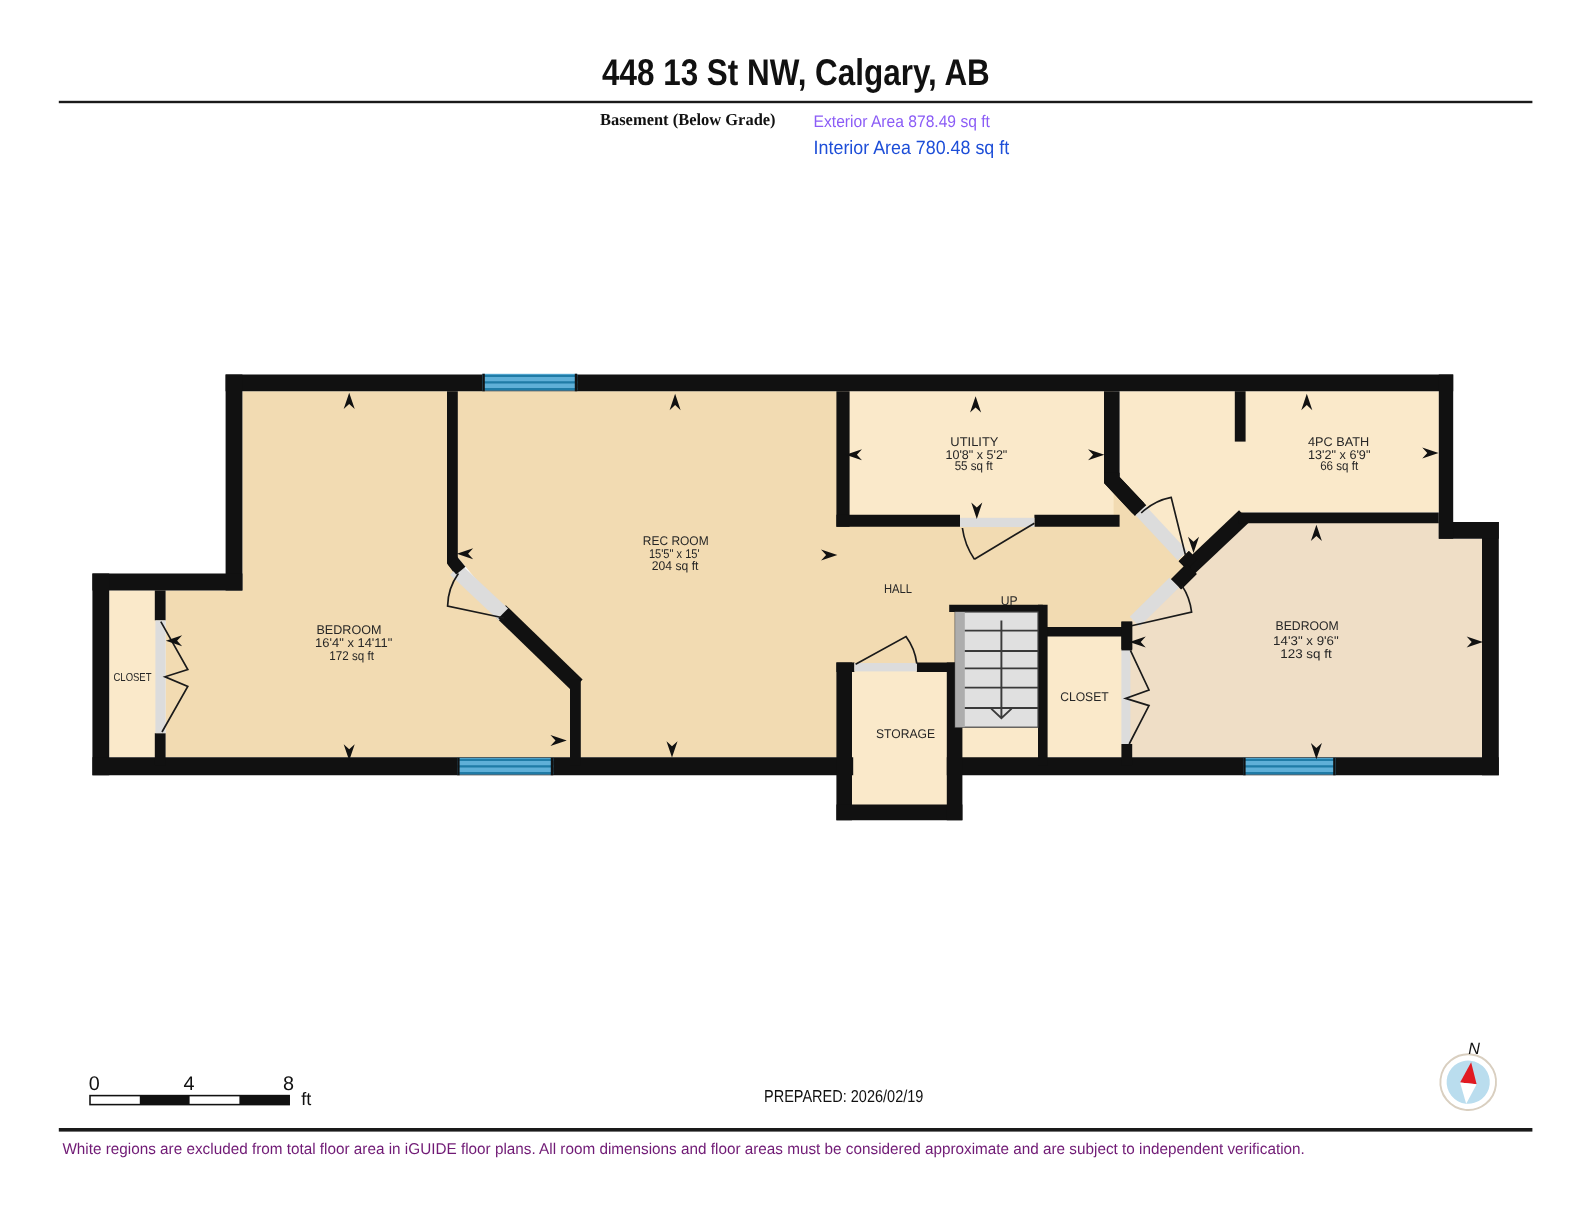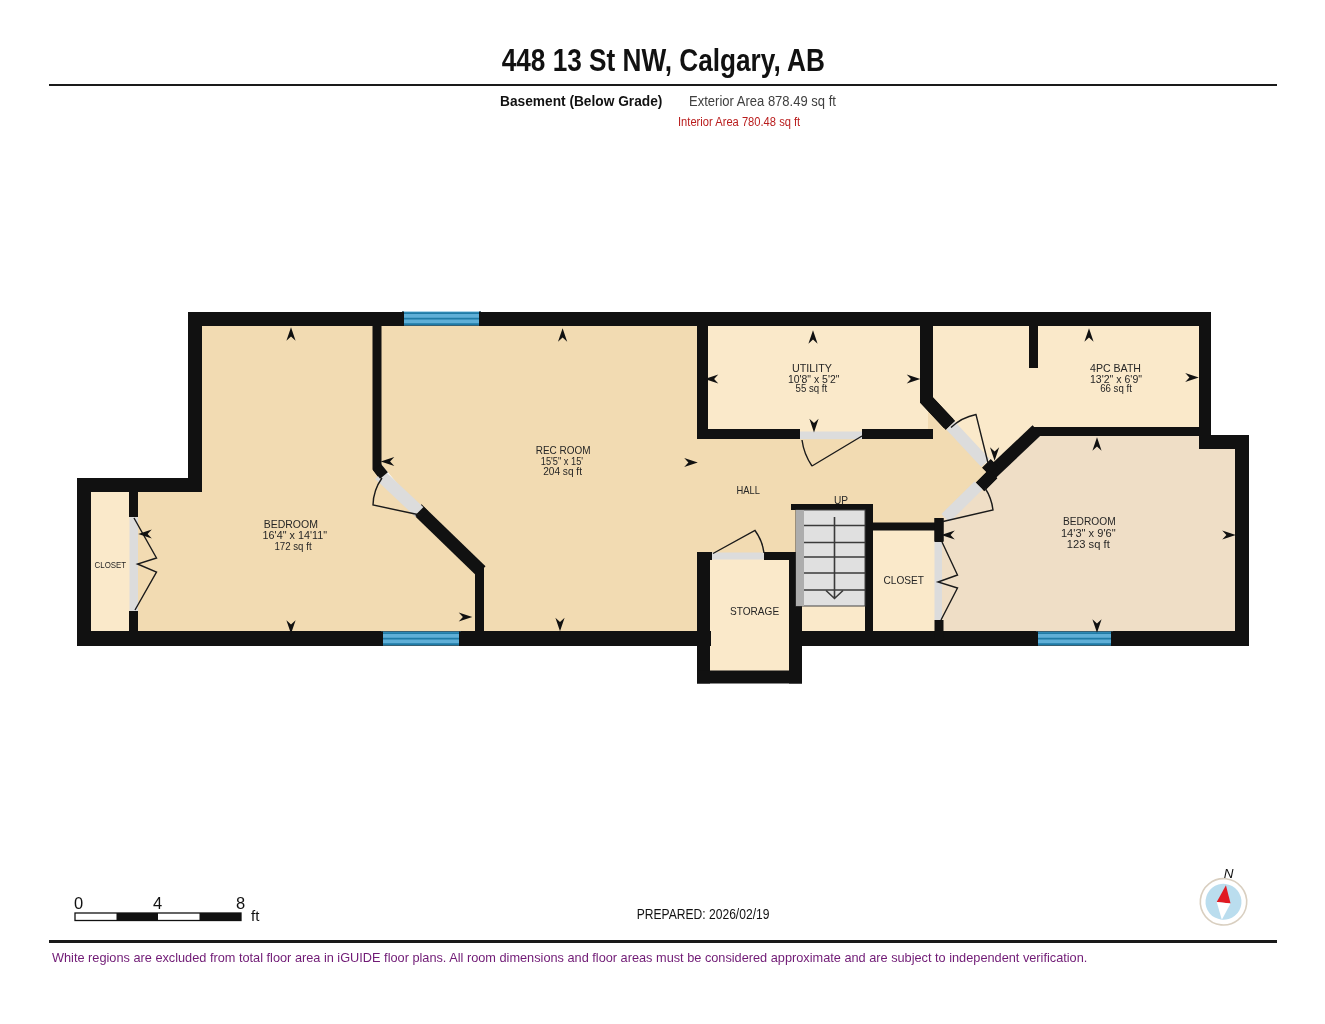--- a/index.html
+++ b/index.html
@@ -7,25 +7,25 @@
        font-family:"Liberation Sans", sans-serif;overflow:hidden;}
   .abs{position:absolute;}
 </style>
 </head>
 <body>
 
 <div class="abs" style="left:0;top:43px;width:1327px;text-align:center;font-size:31px;font-weight:bold;color:#111;"><span style="display:inline-block;transform:scaleX(0.845);transform-origin:50% 50%;white-space:nowrap;">448 13 St NW, Calgary, AB</span></div>
 
 <div class="abs" style="left:49px;top:83.5px;width:1228px;height:2.6px;background:#1a1a1a;"></div>
 
-<div class="abs" style="left:500px;top:92.9px;font-size:14px;font-weight:bold;color:#111;"><span style="display:inline-block;transform:scaleX(0.98);transform-origin:0 50%;white-space:nowrap;">Basement (Below Grade)</span></div>
-
-<div class="abs" style="left:677.7px;top:92.9px;font-size:14px;color:#404040;margin-left:11px;"><span style="display:inline-block;transform:scaleX(0.93);transform-origin:0 50%;white-space:nowrap;">Exterior Area 878.49 sq ft</span></div>
-
-<div class="abs" style="left:677.7px;top:114.6px;font-size:12px;color:#b91c1c;"><span style="display:inline-block;transform:scaleX(0.93);transform-origin:0 50%;white-space:nowrap;">Interior Area 780.48 sq ft</span></div>
+<div class="abs" style="left:500px;top:92.9px;font-size:14px;font-weight:bold;color:#111;font-family:Liberation Serif, serif;"><span style="display:inline-block;transform:scaleX(0.98);transform-origin:0 50%;white-space:nowrap;">Basement (Below Grade)</span></div>
+
+<div class="abs" style="left:677.7px;top:92.9px;font-size:14px;color:#8b5cf6;"><span style="display:inline-block;transform:scaleX(0.93);transform-origin:0 50%;white-space:nowrap;">Exterior Area 878.49 sq ft</span></div>
+
+<div class="abs" style="left:677.7px;top:114.6px;font-size:16px;color:#1d4ed8;"><span style="display:inline-block;transform:scaleX(0.93);transform-origin:0 50%;white-space:nowrap;">Interior Area 780.48 sq ft</span></div>
 
 <svg class="abs" style="left:0;top:0;" width="1325" height="1024" viewBox="0 0 1325 1024">
 <g id="fills">
 
 <path d="M202,326 H380 V468 L478,565 V631 H138 V492 H202 Z" fill="#F2DBB2"></path>
 
 <rect x="91" y="492" width="47" height="139" fill="#FAE9CA"></rect>
 
 <path d="M381,326 H702 V434 H926 V398 L995,470 L944,521 V526 H865 V510 H796 V556 H702 V631 H482 V570 L417,507 L381,464 Z" fill="#F2DBB2"></path>
 

